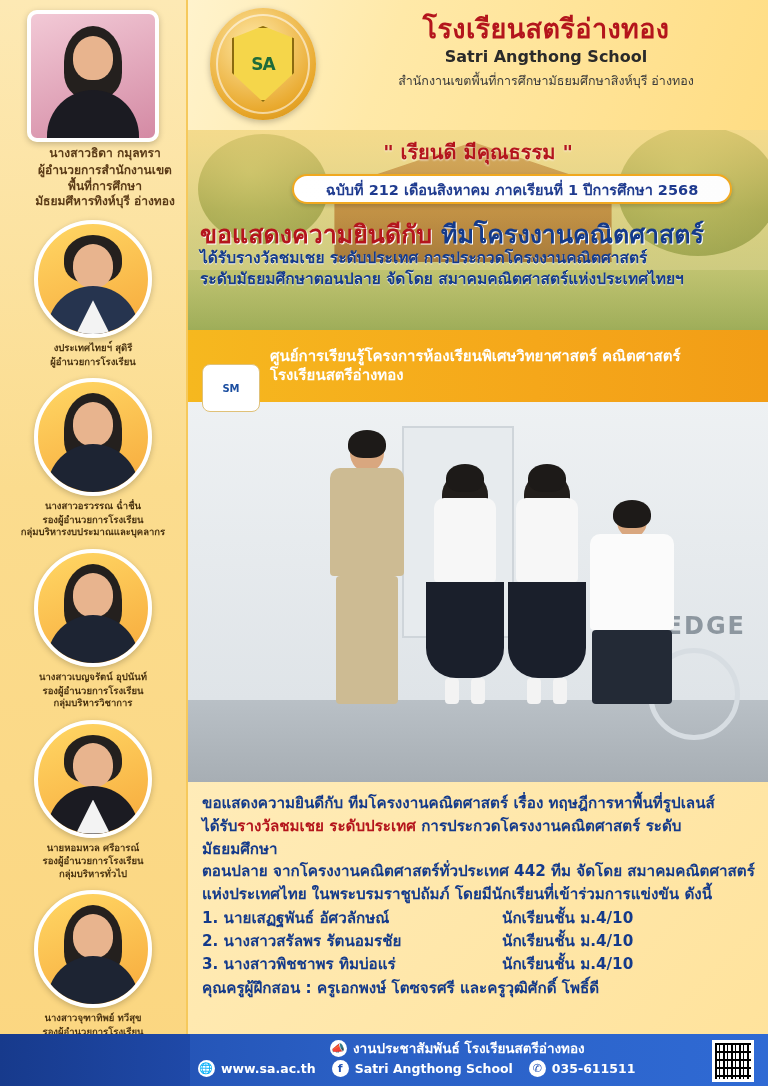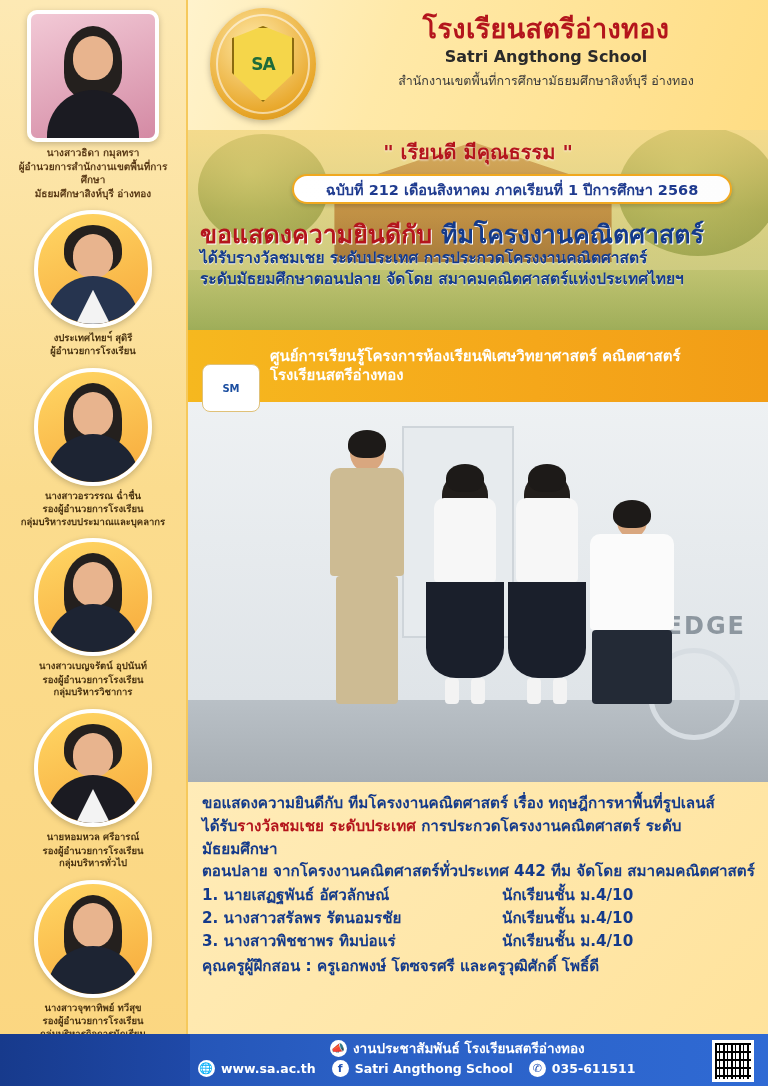--- a/index.html
+++ b/index.html
@@ -83,21 +83,21 @@
     background: #f3f3f3;
     clip-path: polygon(50% 0, 100% 100%, 0 100%);
   }
   .person .caption {
     font-size: 9.5px;
     line-height: 1.32;
     color: #4a3310;
     padding: 0 8px 4px 8px;
     font-weight: 600;
   }
-  .person.first .caption { font-size: 10px; color: #5a3a16; }
+  .person.first .caption { font-size: 12px; color: #5a3a16; margin-left: 24px; }
 
   
   .header {
     position: absolute; left: 188px; top: 0;
     width: 580px; height: 130px;
     background: linear-gradient(110deg,#fff3cd 0%, #ffe9a8 35%, #ffdd84 100%);
   }
   .logo {
     position: absolute; left: 22px; top: 8px;
     width: 106px; height: 112px;
@@ -336,21 +336,21 @@
     <div class="sidebar-inner">
 
       <div class="person first">
         <div class="frame">
           <div class="av-hair long"></div>
             <div class="av-head"></div>
             <div class="av-body dark"></div>
         </div>
         <div class="caption">นางสาวธิดา กมุลทรา</div>
         <div class="caption" style="white-space:pre-line;margin-top:-3px;">ผู้อำนวยการสำนักงานเขตพื้นที่การศึกษา
-มัธยมศึกษาสิงห์บุรี อ่างทอง</div>
+มัธยมศึหารทิงห์บุรี อ่างทอง</div>
       </div>
 
       <div class="person">
         <div class="frame">
           <div class="av-hair"></div>
             <div class="av-head"></div>
             <div class="av-body navy"></div>
             <div class="av-shirt"></div>
         </div>
         <div class="caption">งประเทศไทยฯ์ สุดิรี</div>
@@ -493,20 +493,21 @@
         <div class="legs"></div>
     </div>
   </section>
 
   <section class="body-text">
     <p>ขอแสดงความยินดีกับ ทีมโครงงานคณิตศาสตร์ เรื่อง ทฤษฎีการหาพื้นที่รูปเลนส์</p>
     <p>
       <span>ได้รับ</span><span class="hl">รางวัลชมเชย ระดับประเทศ</span><span> การประกวดโครงงานคณิตศาสตร์ ระดับมัธยมศึกษา</span>
     </p>
     <p>ตอนปลาย จากโครงงานคณิตศาสตร์ทั่วประเทศ 442 ทีม จัดโดย สมาคมคณิตศาสตร์</p>
+    <p>แห่งประเทศไทย ในพระบรมราชูปถัมภ์ โดยมีนักเรียนที่เข้าร่วมการแข่งขัน ดังนี้</p>
 
     <div class="names">
       <div class="row">
         <span class="nm">1. นายเสฏฐพันธ์ อัศวลักษณ์</span>
         <span>นักเรียนชั้น ม.4/10</span>
       </div>
       <div class="row">
         <span class="nm">2. นางสาวสรัลพร รัตนอมรชัย</span>
         <span>นักเรียนชั้น ม.4/10</span>
       </div>

